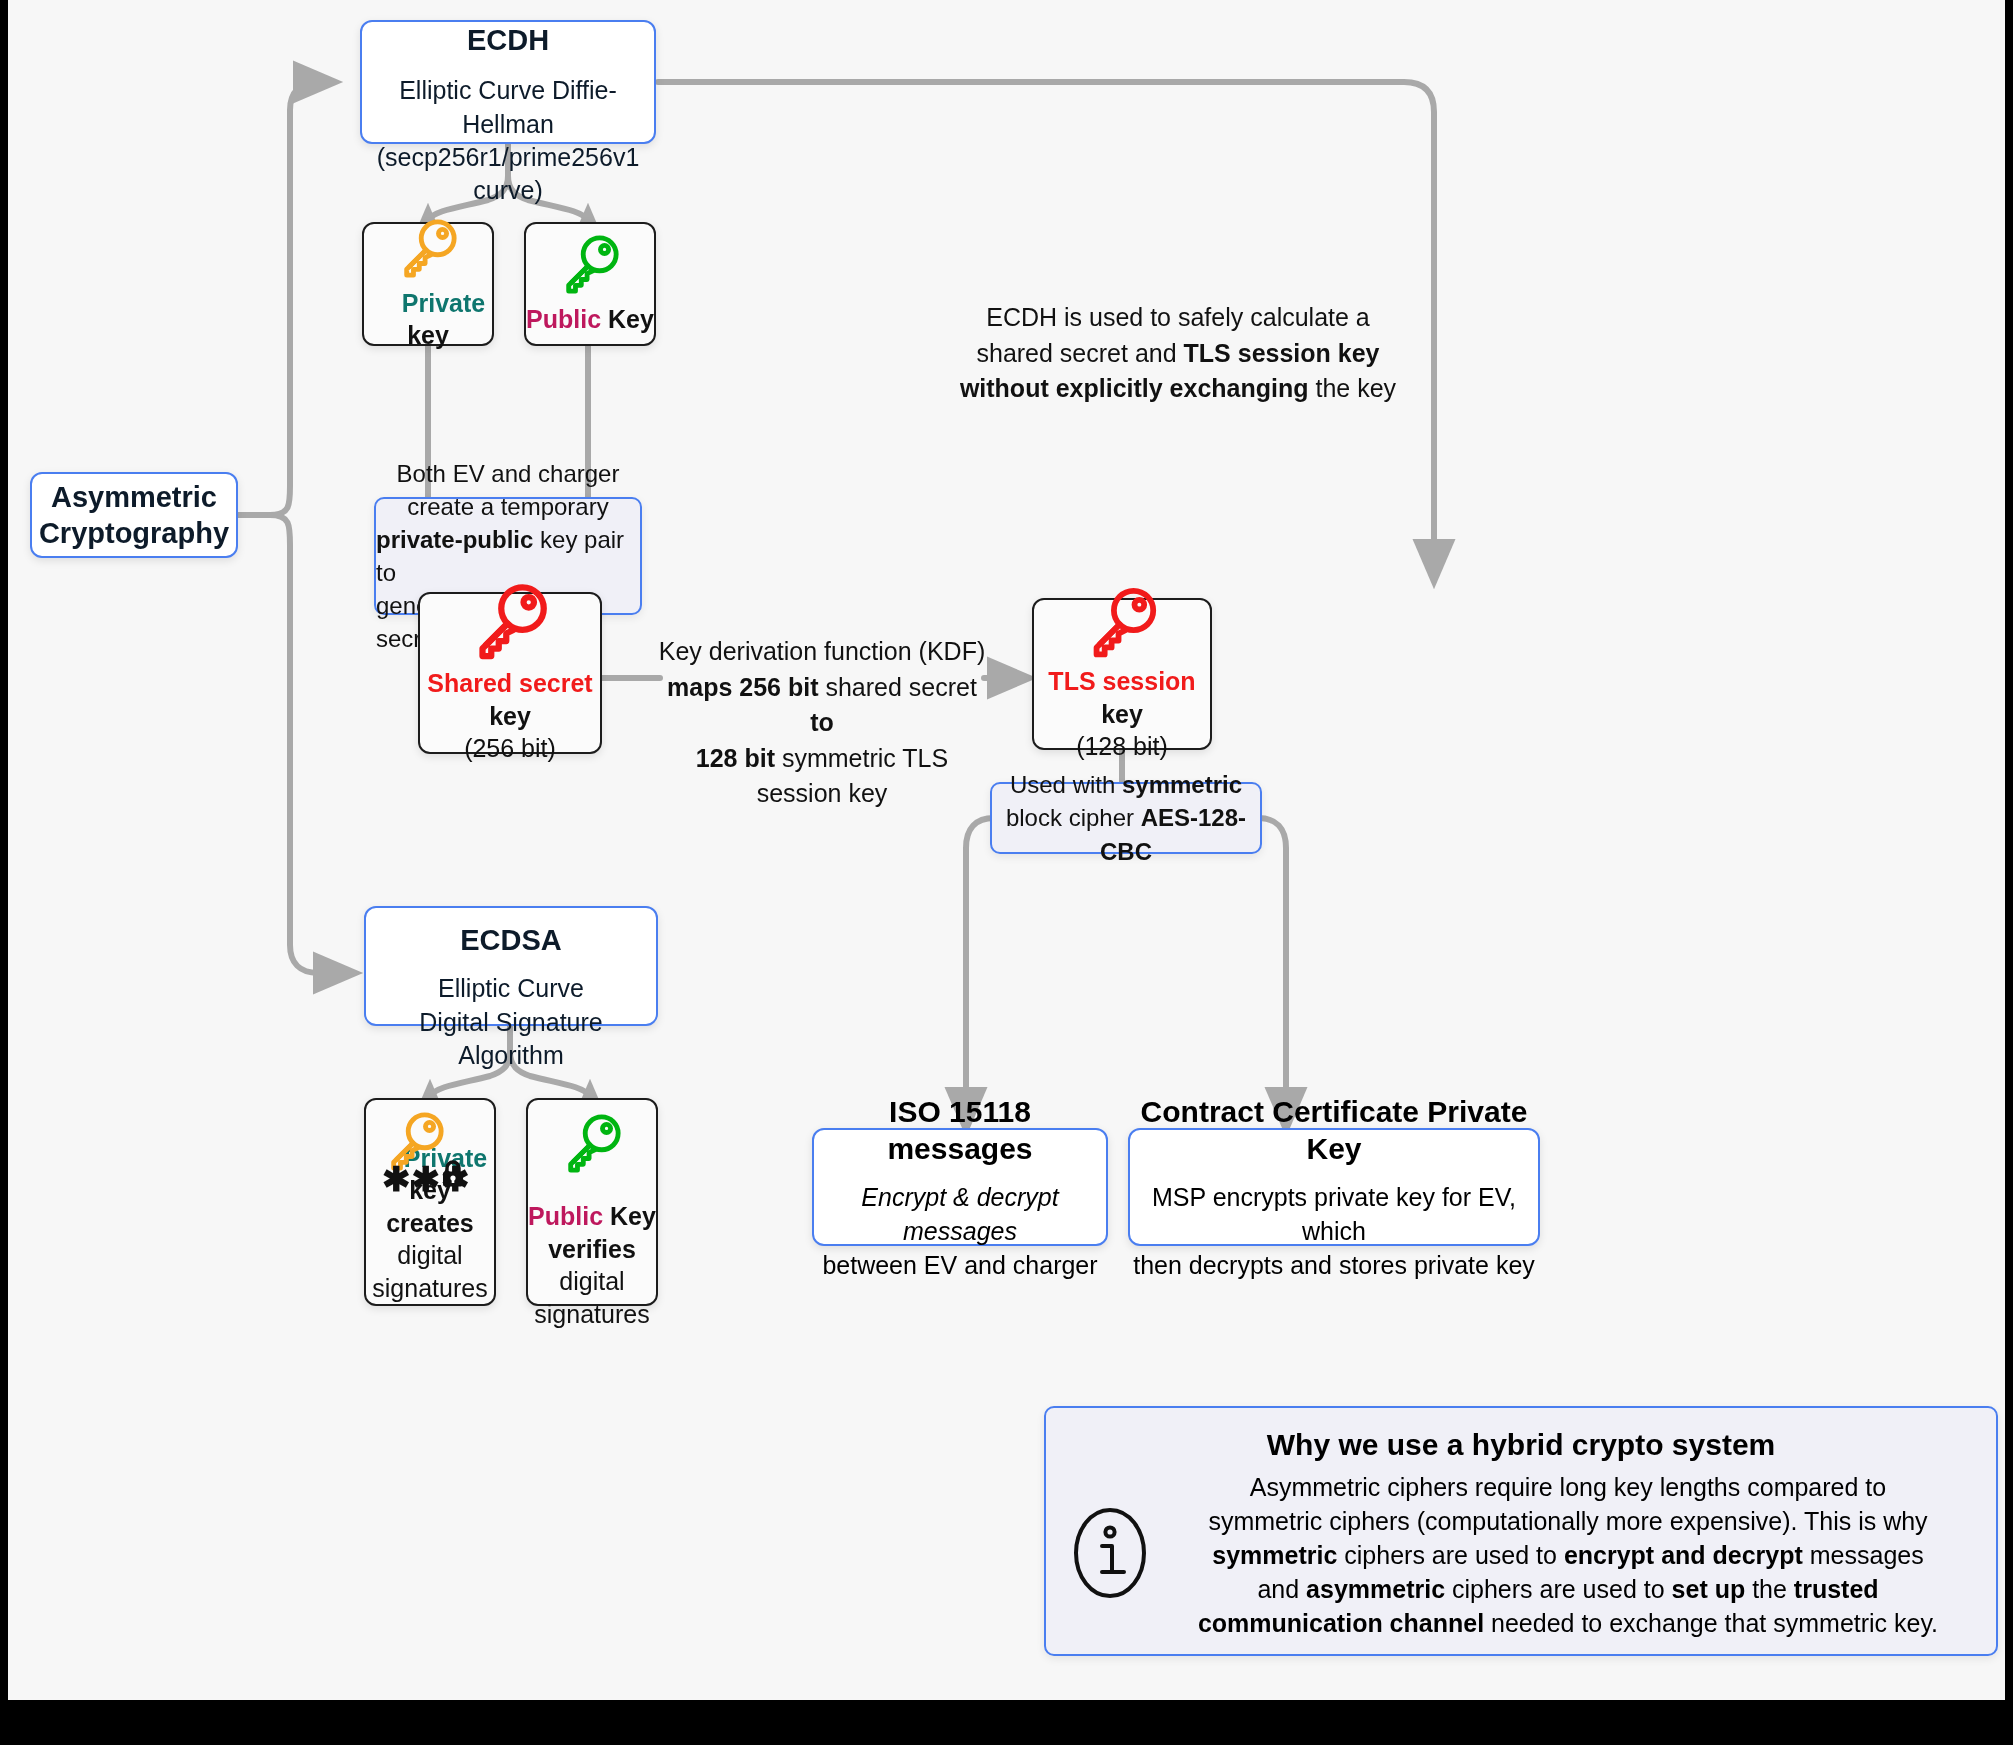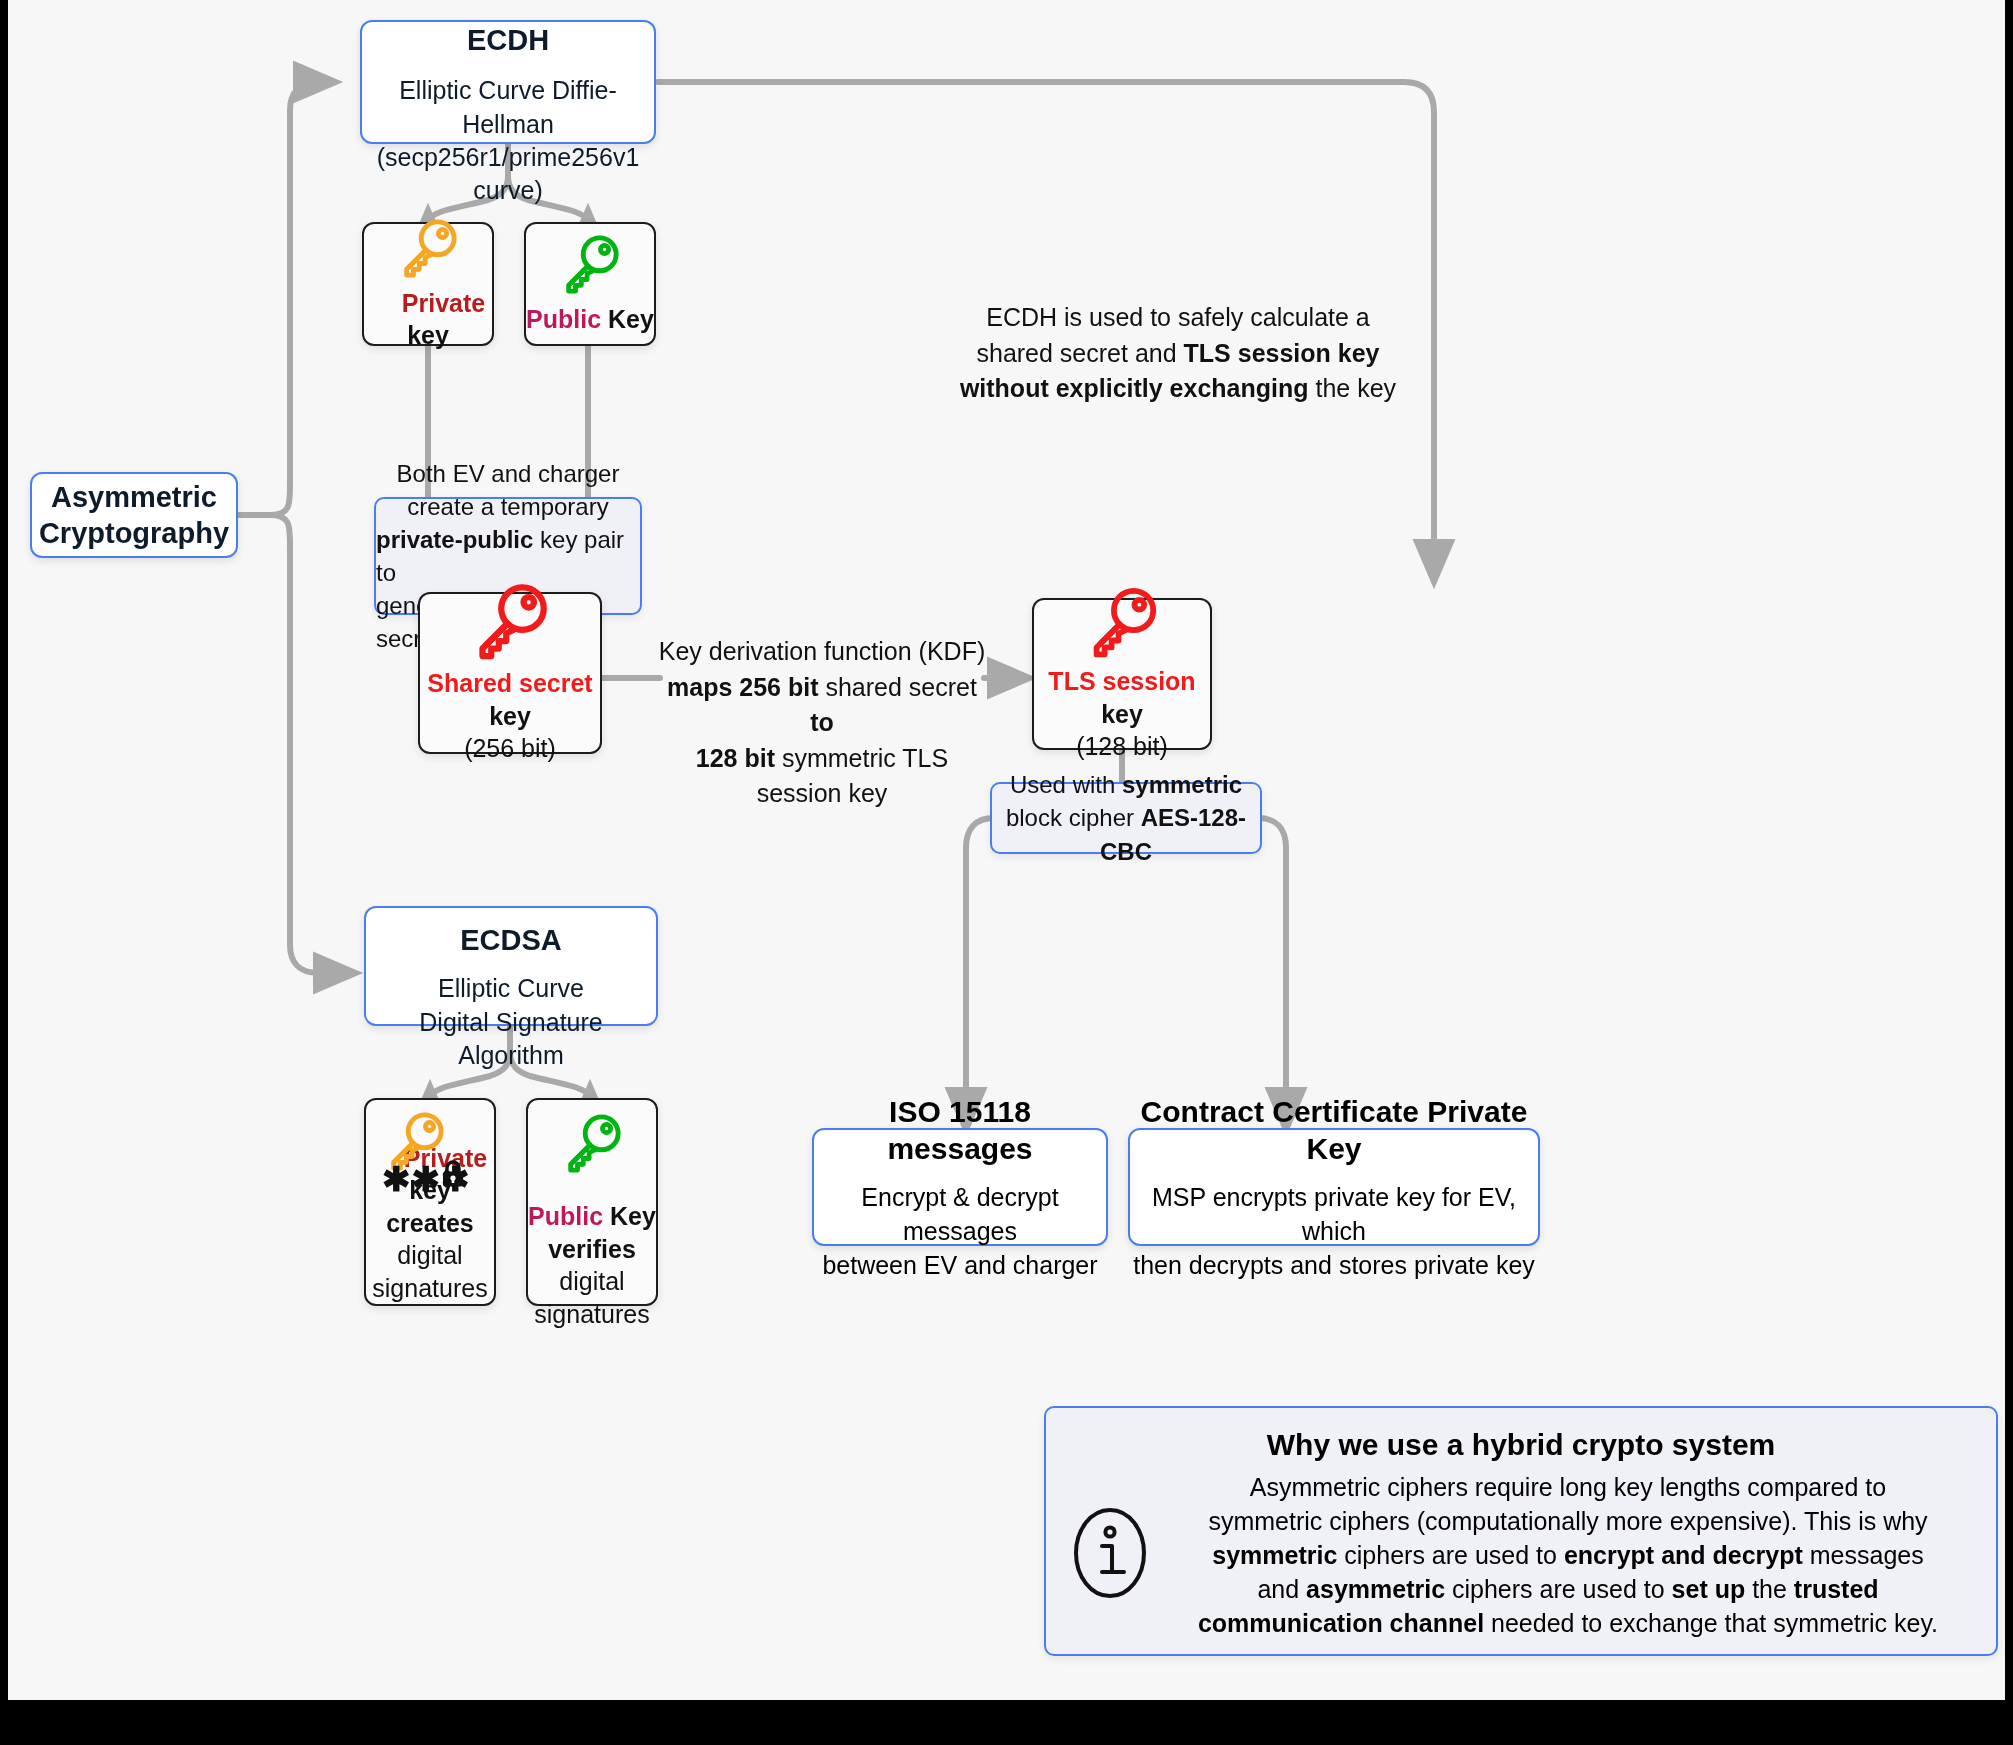--- a/index.html
+++ b/index.html
@@ -17,21 +17,21 @@
         box-shadow:0 3px 9px rgba(0,0,0,0.08);}
 
   .title{font-size:29px;font-weight:bold;color:#0d1b2a;line-height:1.25;}
   .sub{font-size:25px;color:#0d1b2a;line-height:1.33;}
   .notetxt{font-size:24px;color:#111;line-height:1.38;}
   .keylabel{font-size:25px;line-height:1.3;color:#111;}
   .bigtitle{font-size:30px;font-weight:bold;color:#000;line-height:1.25;}
   .bodytxt{font-size:25px;color:#000;line-height:1.36;}
   .plaintxt{position:absolute;text-align:center;font-size:25px;color:#111;line-height:1.42;}
   b{font-weight:bold;}
-  .orange{color:#b91c1c;font-weight:bold;margin-left:31px;}
+  .orange{color:#0f766e;font-weight:bold;margin-left:31px;}
   .green{color:#be185d;font-weight:bold;margin-top:36px;}
   .red{color:#f11b1b;font-weight:bold;}
   .blk{color:#111;font-weight:bold;}
 
   .keyicon{display:block;}
   .stars{font-size:34px;font-weight:bold;color:#111;letter-spacing:1px;line-height:1;}
   .copyright{position:absolute;font-size:24px;color:#111;text-align:right;}
   .infowrap{display:flex;flex-direction:row;align-items:center;gap:18px;padding:0 26px;}
 </style>
 </head>
@@ -178,21 +178,21 @@
     <div class="notetxt">
       <span>Used with </span><b>symmetric</b>
     </div>
     <div class="notetxt">
       <span>block cipher </span><b>AES-128-CBC</b>
     </div>
   </div>
 
   <div class="node blue" style="left:804px;top:1128px;width:296px;height:118px;">
     <div class="bigtitle">ISO 15118 messages</div>
-    <div class="bodytxt" style="margin-top:12px;">Encrypt &amp; decrypt messages</div>
+    <div class="bodytxt" style="margin-top:12px;font-style:italic;">Encrypt &amp; decrypt messages</div>
     <div class="bodytxt">between EV and charger</div>
   </div>
 
   <div class="node blue" style="left:1120px;top:1128px;width:412px;height:118px;">
     <div class="bigtitle">Contract Certificate Private Key</div>
     <div class="bodytxt" style="margin-top:12px;">MSP encrypts private key for EV, which</div>
     <div class="bodytxt">then decrypts and stores private key</div>
   </div>
 
 

